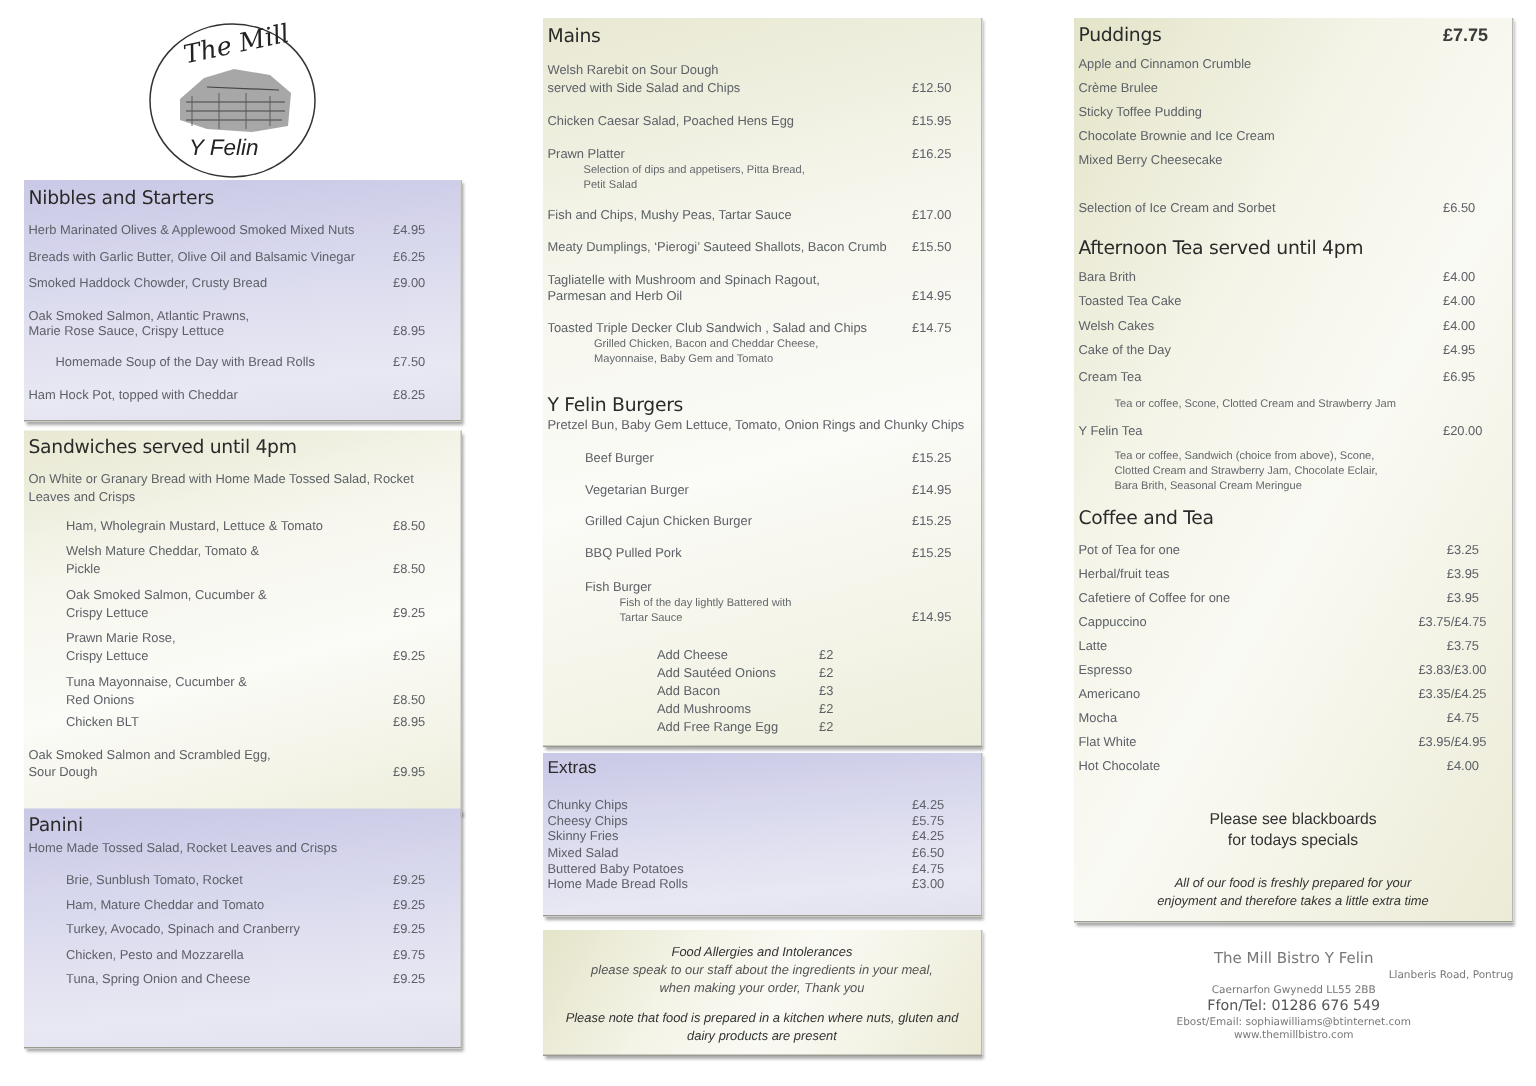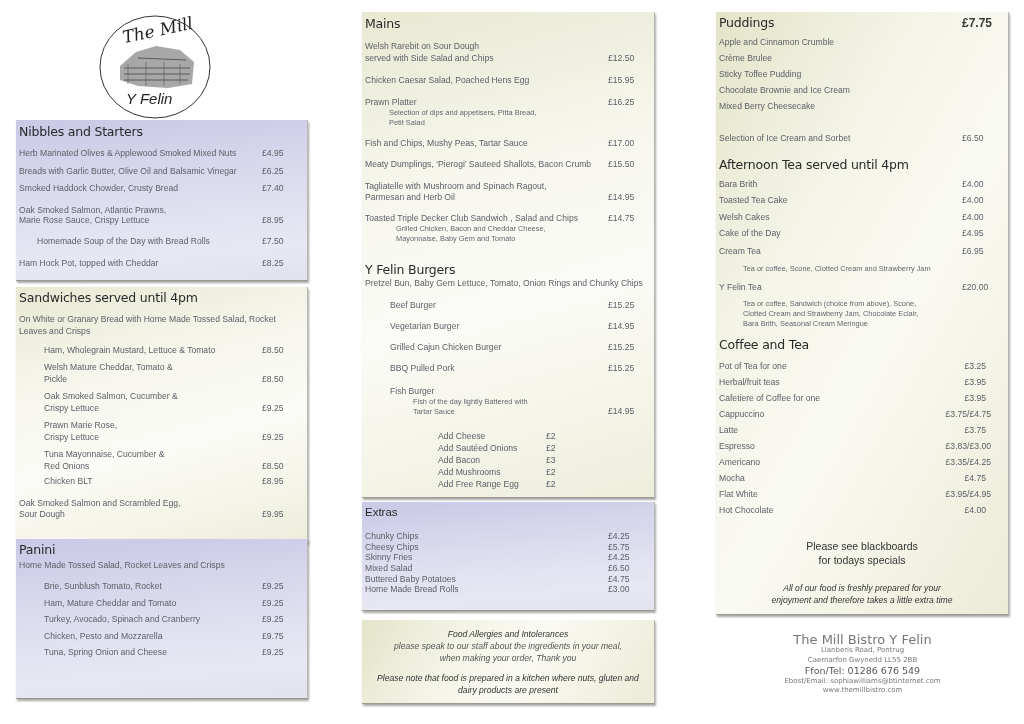--- a/index.html
+++ b/index.html
@@ -38,21 +38,21 @@
   <div class="abs" style="left:28px;top:76px;font-family:Liberation Sans, sans-serif;font-size:15px;color:#222;font-style:italic;">Y Felin</div>
 </div>
 
 <div class="panel lav" style="left:16px;top:120px;width:292px;height:161px;">
   <div class="abs h" style="left:3px;top:4px;">Nibbles and Starters</div>
   <div class="p" style="left:3px;top:28px;">Herb Marinated Olives &amp; Applewood Smoked Mixed Nuts</div>
   <div class="p" style="left:246px;top:28px;">£4.95</div>
   <div class="p" style="left:3px;top:46px;">Breads with Garlic Butter, Olive Oil and Balsamic Vinegar</div>
   <div class="p" style="left:246px;top:46px;">£6.25</div>
   <div class="p" style="left:3px;top:63px;">Smoked Haddock Chowder, Crusty Bread</div>
-  <div class="p" style="left:246px;top:63px;">£7.40</div>
+  <div class="p" style="left:246px;top:63px;">£9.00</div>
   <div class="p" style="left:3px;top:85px;">Oak Smoked Salmon, Atlantic Prawns,</div>
   <div class="p" style="left:3px;top:95px;">Marie Rose Sauce, Crispy Lettuce</div>
   <div class="p" style="left:246px;top:95px;">£8.95</div>
   <div class="p" style="left:3px;top:116px;padding-left:18px;">Homemade Soup of the Day with Bread Rolls</div>
   <div class="p" style="left:246px;top:116px;">£7.50</div>
   <div class="p" style="left:3px;top:138px;">Ham Hock Pot, topped with Cheddar</div>
   <div class="p" style="left:246px;top:138px;">£8.25</div>
 </div>
 
 <div class="panel cream" style="left:16px;top:287px;width:292px;height:256px;">
@@ -240,19 +240,19 @@
     <div>Please see blackboards</div>
     <div>for todays specials</div>
   </div>
   <div class="abs" style="left:0;right:0;top:570px;text-align:center;font-size:8.6px;font-style:italic;color:#333;line-height:12px;">
     <div>All of our food is freshly prepared for your</div>
     <div>enjoyment and therefore takes a little extra time</div>
   </div>
 </div>
 
 <div class="abs" style="left:716px;top:634px;width:293px;text-align:center;font-family:'DejaVu Sans',sans-serif;color:#777;">
-  <div style="font-size:13px;line-height:11px;">The Mill Bistro Y Felin</div>
-  <div style="font-size:7px;line-height:10px;">Llanberis Road, Pontrug</div>
+  <div style="font-size:10px;line-height:11px;">The Mill Bistro Y Felin</div>
+  <div style="font-size:7px;line-height:10px;text-align:right;">Llanberis Road, Pontrug</div>
   <div style="font-size:7px;line-height:10px;">Caernarfon  Gwynedd LL55 2BB</div>
   <div style="font-size:9.5px;line-height:11px;color:#555;">Ffon/Tel: 01286 676 549</div>
   <div style="font-size:7px;line-height:10px;">Ebost/Email: sophiawilliams@btinternet.com</div>
   <div style="font-size:7px;line-height:9px;">www.themillbistro.com</div>
 </div>
 
 </body></html>

